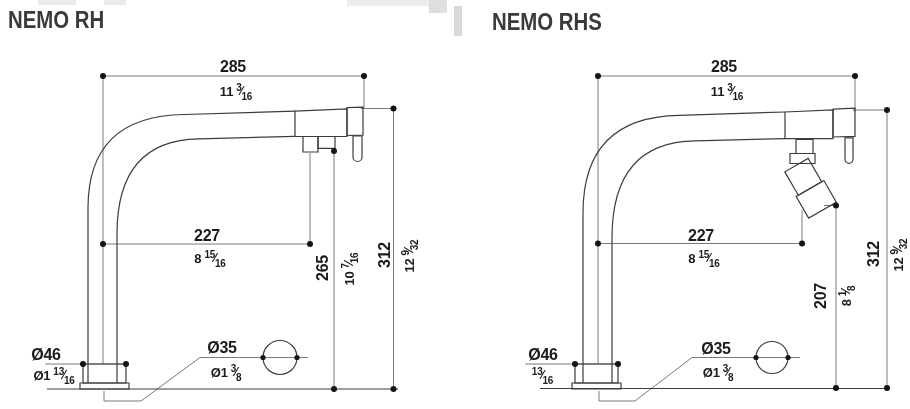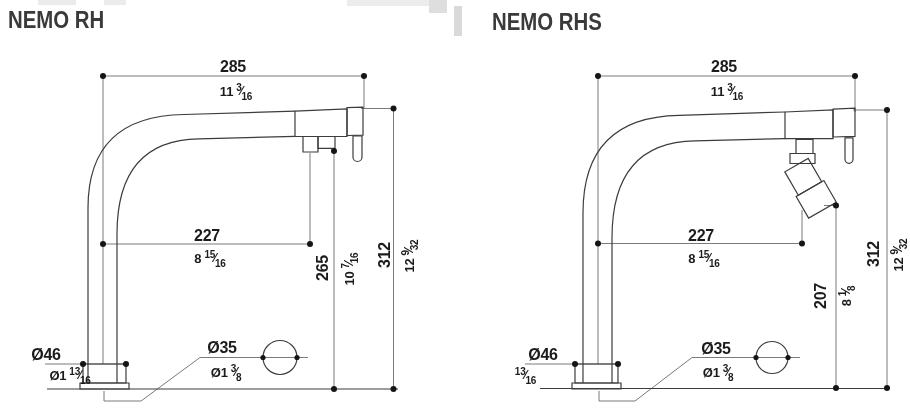--- a/index.html
+++ b/index.html
@@ -133,34 +133,34 @@
 <div class="lbl mm" style="left:207px;top:236px">227</div>
 <div class="lbl inch" style="left:210px;top:258px"><span>8</span><sup>15</sup><span class="fs">⁄</span><sub>16</sub></div>
 
 <div class="lbl mm rot" style="left:323px;top:268px">265</div>
 <div class="lbl inch rot" style="left:349px;top:269px"><span>10</span><sup>7</sup><span class="fs">⁄</span><sub>16</sub></div>
 
 <div class="lbl mm rot" style="left:385px;top:255px">312</div>
 <div class="lbl inch rot" style="left:409px;top:256px"><span>12</span><sup>9</sup><span class="fs">⁄</span><sub>32</sub></div>
 
 <div class="lbl mm" style="left:46px;top:355px">Ø46</div>
-<div class="lbl inch" style="left:70px;top:375px"><span>Ø1</span><sup>13</sup><span class="fs">⁄</span><sub>16</sub></div>
+<div class="lbl inch" style="left:54px;top:375px"><span>Ø1</span><sup>13</sup><span class="fs">⁄</span><sub>16</sub></div>
 
 <div class="lbl mm" style="left:222px;top:348px">Ø35</div>
 <div class="lbl inch" style="left:226px;top:372px"><span>Ø1</span><sup>3</sup><span class="fs">⁄</span><sub>8</sub></div>
 
 <div class="lbl mm" style="left:724px;top:67px">285</div>
 <div class="lbl inch" style="left:727px;top:91px"><span>11</span><sup>3</sup><span class="fs">⁄</span><sub>16</sub></div>
 
 <div class="lbl mm" style="left:701px;top:236px">227</div>
 <div class="lbl inch" style="left:704px;top:258px"><span>8</span><sup>15</sup><span class="fs">⁄</span><sub>16</sub></div>
 
 <div class="lbl mm rot" style="left:821px;top:296px">207</div>
 <div class="lbl inch rot" style="left:846px;top:296px"><span>8</span><sup>1</sup><span class="fs">⁄</span><sub>8</sub></div>
 
 <div class="lbl mm rot" style="left:874px;top:254px">312</div>
 <div class="lbl inch rot" style="left:898px;top:255px"><span>12</span><sup>9</sup><span class="fs">⁄</span><sub>32</sub></div>
 
 <div class="lbl mm" style="left:543px;top:355px">Ø46</div>
-<div class="lbl inch" style="left:524px;top:375px"><span></span><sup>13</sup><span class="fs">⁄</span><sub>16</sub></div>
+<div class="lbl inch" style="left:541px;top:375px"><span></span><sup>13</sup><span class="fs">⁄</span><sub>16</sub></div>
 
 <div class="lbl mm" style="left:716px;top:349px">Ø35</div>
 <div class="lbl inch" style="left:718px;top:372px"><span>Ø1</span><sup>3</sup><span class="fs">⁄</span><sub>8</sub></div>
 
 </body></html>

